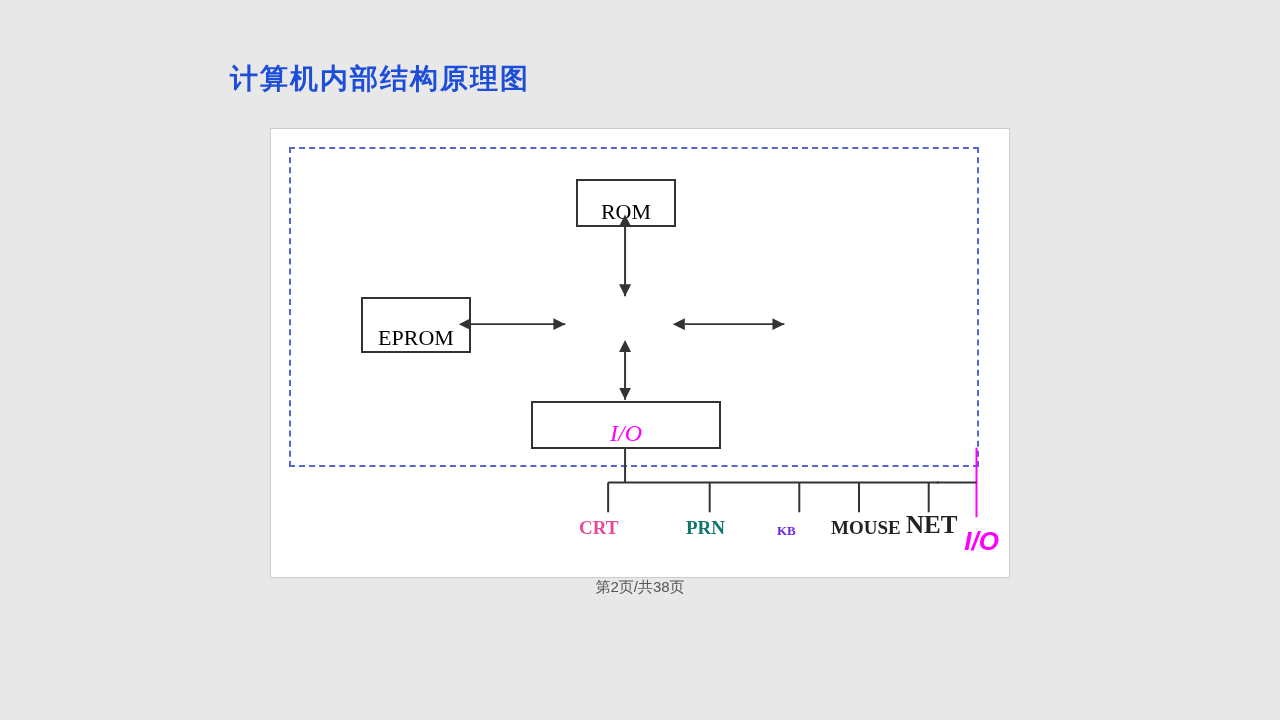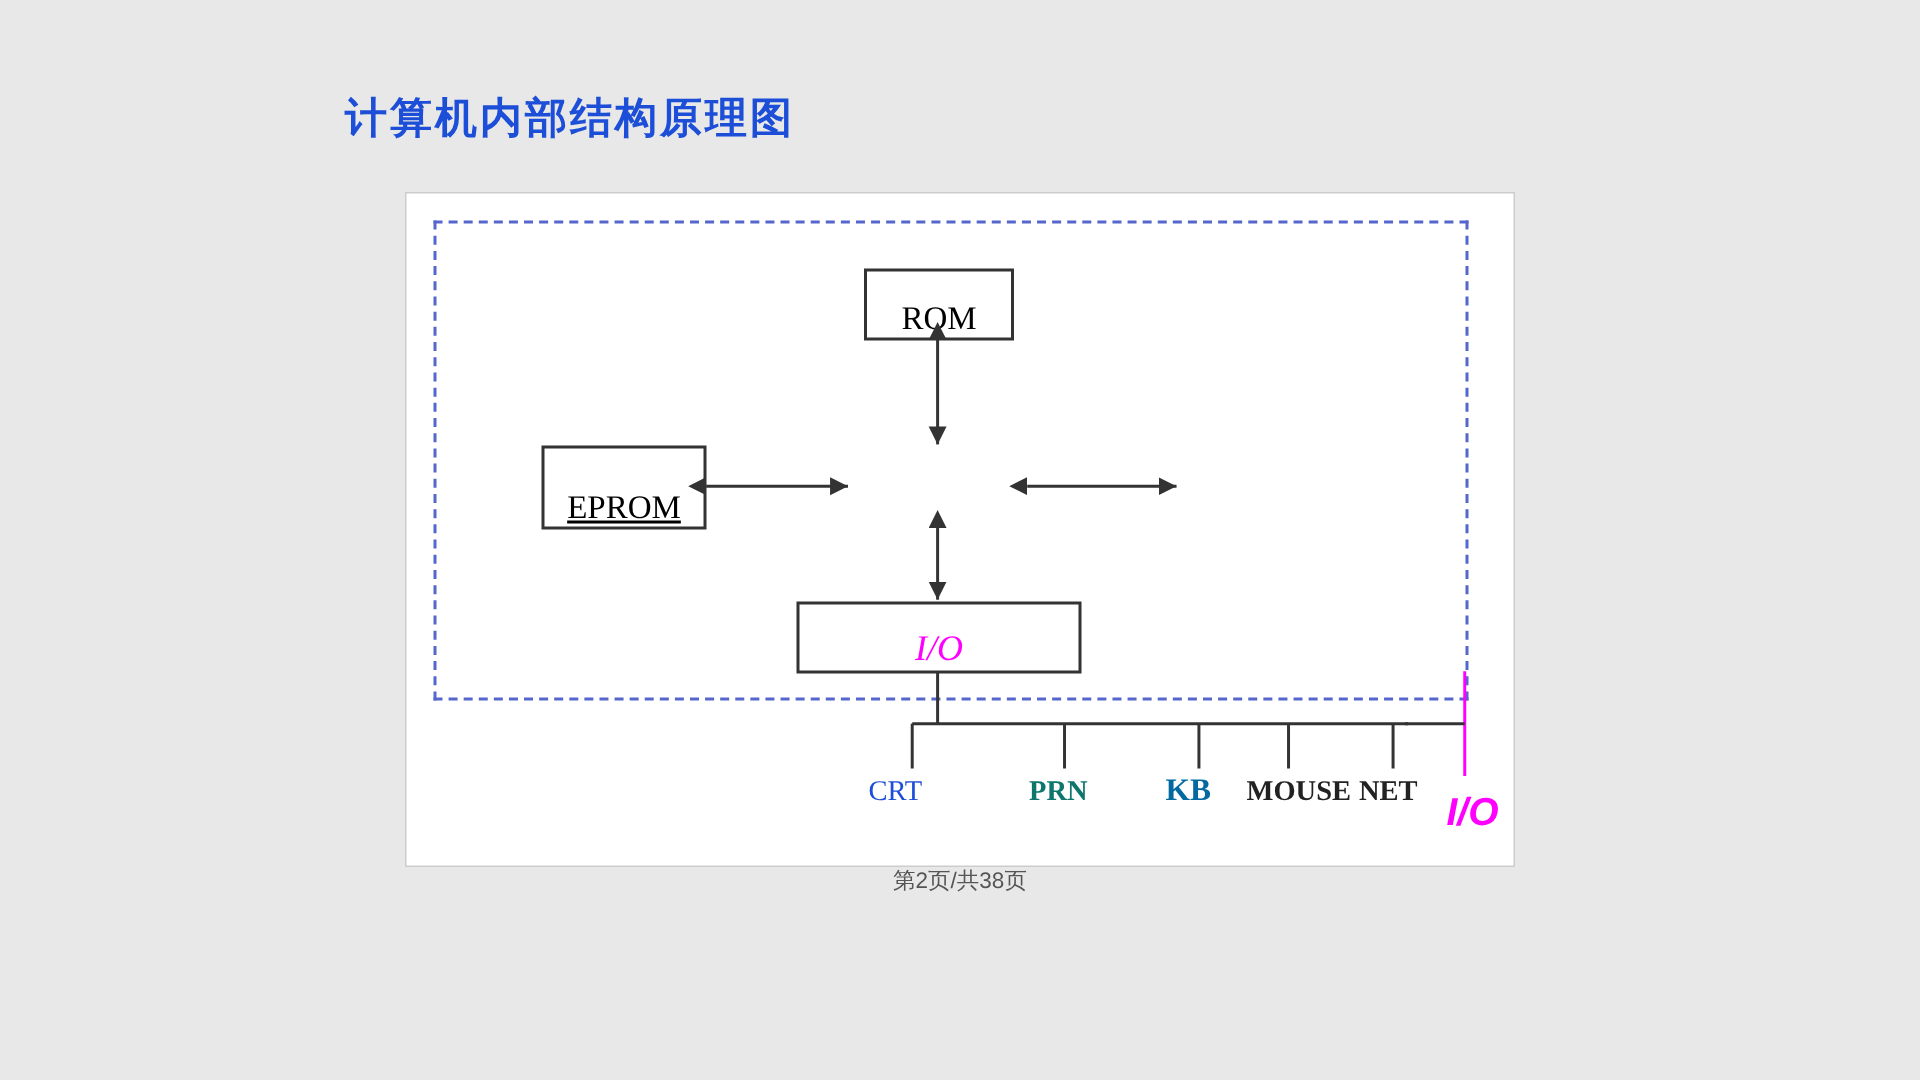--- a/index.html
+++ b/index.html
@@ -61,21 +61,20 @@
       width: 120px;
       height: 56px;
       left: 295px;
       top: 168px;
     }
     .eprom-box {
       width: 110px;
       height: 56px;
       left: 90px;
       top: 168px;
-      text-decoration: underline;
     }
     .ram-box {
       width: 110px;
       height: 56px;
       left: 515px;
       top: 168px;
     }
     .io-box {
       width: 190px;
       height: 48px;
@@ -165,21 +164,21 @@
 
     <line x1="590" y1="355" x2="590" y2="385" stroke="#333" stroke-width="2"></line>
 
     <line x1="660" y1="355" x2="660" y2="385" stroke="#333" stroke-width="2"></line>
 
     <line x1="708" y1="320" x2="708" y2="390" stroke="magenta" stroke-width="2"></line>
     <line x1="668" y1="355" x2="708" y2="355" stroke="#333" stroke-width="2"></line>
 
   </svg>
 
-  <div style="position:absolute; bottom:38px; left:308px; font-size:19px; font-family:serif; font-weight:normal; color:#1d4ed8;">CRT</div>
+  <div style="position:absolute; bottom:38px; left:308px; font-size:19px; font-family:serif; font-weight:bold; color:#ec4899;">CRT</div>
   <div style="position:absolute; bottom:38px; left:415px; font-size:19px; font-family:serif; font-weight:bold; color:#0f766e;">PRN</div>
-  <div style="position:absolute; bottom:38px; left:506px; font-size:21px; font-family:serif; font-weight:bold; color:#0369a1;">KB</div>
+  <div style="position:absolute; bottom:38px; left:506px; font-size:13px; font-family:serif; font-weight:bold; color:#6d28d9;">KB</div>
   <div style="position:absolute; bottom:38px; left:560px; font-size:19px; font-family:serif; font-weight:bold; color:#222;text-align:right;">MOUSE</div>
-  <div style="position:absolute; bottom:38px; left:635px; font-size:19px; font-family:serif; font-weight:bold; color:#222;">NET</div>
+  <div style="position:absolute; bottom:38px; left:635px; font-size:25px; font-family:serif; font-weight:bold; color:#222;">NET</div>
 
 </div>
 
 <div class="page-footer">第2页/共38页</div>
 
 </body></html>

